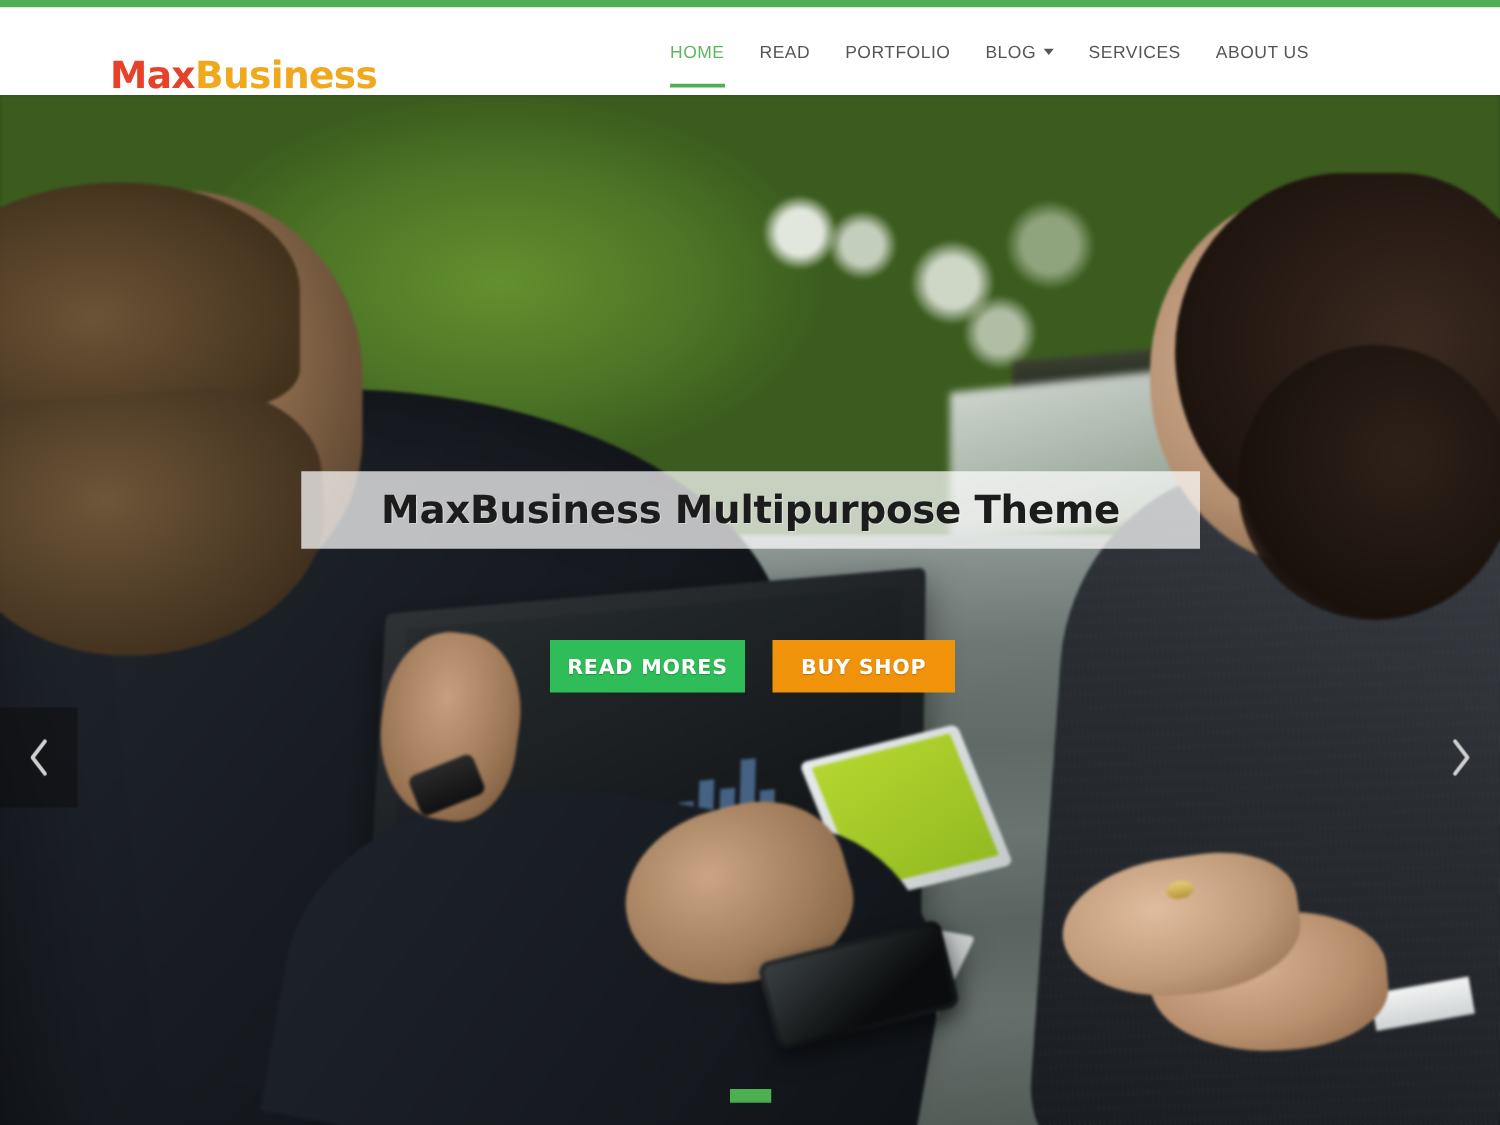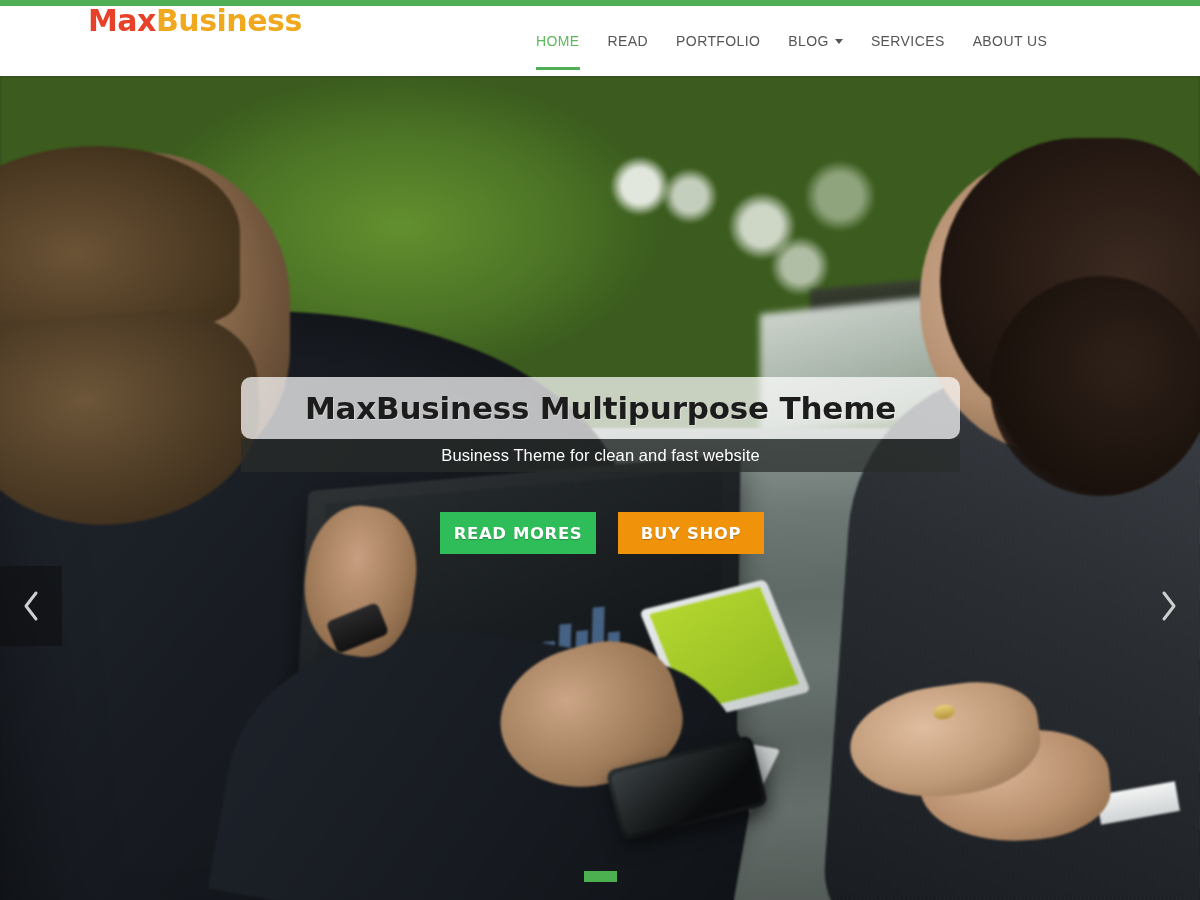--- a/index.html
+++ b/index.html
@@ -8,21 +8,21 @@
     font-family:"Liberation Sans", sans-serif;
     background:#fff;
   }
 
   
   .top-accent { height:6px; width:100%; background:#50ae55; }
 
   
   .site-header {
     height:70px; width:100%; background:#ffffff;
-    display:flex; align-items:flex-start; position:relative;
+    display:flex; align-items:flex-end; position:relative;
   }
   .logo {
     margin-left:88px;
     font-family:"DejaVu Sans", sans-serif;
     font-size:30px; font-weight:bold; letter-spacing:-0.5px;
     line-height:1; white-space:nowrap;
   }
   .logo .lg-a { color:#e8412a; }
   .logo .lg-b { color:#f0a81e; }
 
@@ -273,21 +273,21 @@
   .photo-soften {
     position:absolute; inset:0;
     backdrop-filter:blur(1.2px);
     pointer-events:none;
   }
 
   
   .caption { position:absolute; left:241px; top:301px; width:719px; }
   .caption-title {
     height:62px; background:rgba(255,255,255,.72);
-    display:flex; align-items:center; justify-content:center;border-radius:10px;
+    display:flex; align-items:center; justify-content:center;
   }
   .caption-title h1 {
     font-family:"DejaVu Sans", sans-serif;
     font-size:31px; font-weight:bold; color:#1c1c1c;
     letter-spacing:-.2px; white-space:nowrap;
     text-shadow:1px 1px 0 rgba(255,255,255,.35);
   }
   .caption-sub {
     height:33px; background:rgba(40,44,42,.72);
     display:flex; align-items:center; justify-content:center;
@@ -431,23 +431,20 @@
     <div class="woman-hand"></div>
     <div class="ring"></div>
 
     <div class="photo-soften"></div>
   </div>
 
   <div class="caption">
     <div class="caption-title">
       <h1>MaxBusiness Multipurpose Theme</h1>
     </div>
-    <div class="caption-sub">
-      <p>Business Theme for clean and fast website</p>
-    </div>
   </div>
 
   <div class="cta-row">
     <button class="btn btn-read">READ MORES</button>
     <button class="btn btn-buy">BUY SHOP</button>
   </div>
 
   <div class="arrow arrow-prev">
     <span>
       <svg width="22" height="34" viewBox="0 0 22 34" fill="none" stroke="#cfcfcf" stroke-width="3" stroke-linecap="round" stroke-linejoin="round">

